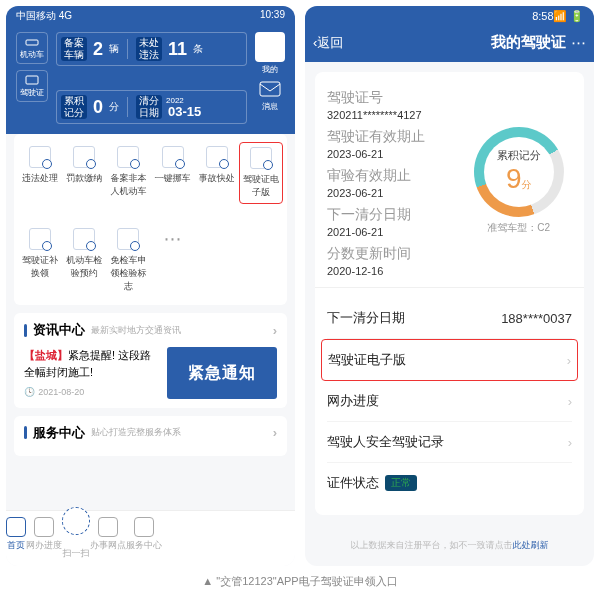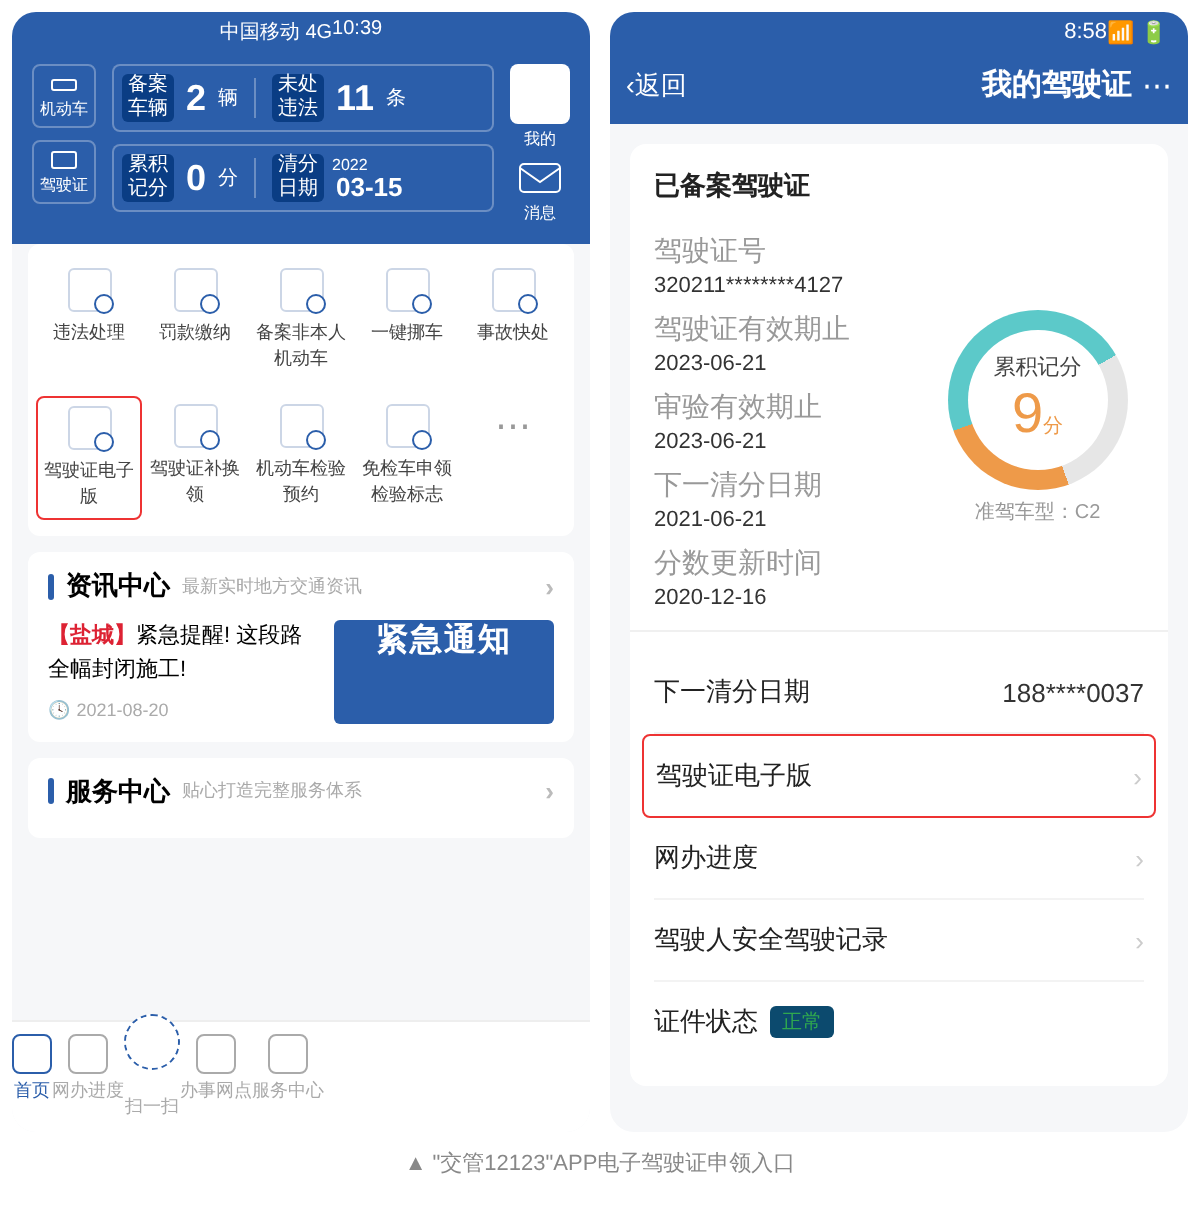--- a/index.html
+++ b/index.html
@@ -1,44 +1,44 @@
 <!DOCTYPE html>
 <html><head>
 <meta charset="utf-8">
 <style>
   * { box-sizing: border-box; margin: 0; padding: 0; }
   body { background: #fff; font-family: -apple-system, "PingFang SC", sans-serif; width: 600px; height: 608px; overflow: hidden; }
   .wrap { display: flex; gap: 10px; padding: 6px 6px 0 6px; }
   .phone { flex: 1; border-radius: 12px; overflow: hidden; background: #f6f7f9; display: flex; flex-direction: column; height: 560px; }
   
-  .l-status { background: #2b5eaa; color: #fff; font-size: 10px; padding: 3px 10px; display: flex; justify-content: center; }
+  .l-status { background: #2b5eaa; color: #fff; font-size: 10px; padding: 3px 10px; display: flex; justify-content: space-between; }
   .l-header { background: #2b5eaa; padding: 6px 10px 10px 10px; display: flex; align-items: flex-start; gap: 8px; }
   .l-left-icons { display: flex; flex-direction: column; gap: 6px; }
   .stat-card { background: #2b5eaa; border: 1px solid rgba(255,255,255,.3); border-radius: 4px; color: #fff; font-size: 10px; padding: 4px; display: flex; gap: 4px; align-items: center; }
   .stat-card .big { font-size: 18px; font-weight: 600; padding: 0 2px; }
   .stat-card .mini { background: #0a3d84; border-radius: 3px; padding: 0 3px; line-height: 1.2; }
   .l-nav-btn { width: 32px; height: 32px; border: 1px solid rgba(255,255,255,.3); border-radius: 4px; display: flex; flex-direction: column; align-items: center; justify-content: center; color: #fff; font-size: 8px; gap:2px;}
   .l-prof { width: 30px; height: 30px; background: #fff; border-radius: 4px; }
   .l-prof-wrap { display:flex; flex-direction:column; align-items:center; color:#fff; font-size:8px; gap:2px;}
   .search-row { background: #fff; margin: 8px; border-radius: 6px; padding: 8px 10px; display: flex; align-items: center; font-size: 13px; color: #999; }
   .search-row .loc { margin-left: auto; color: #999; font-size: 11px; display:flex; align-items:center; gap:2px;}
-  .grid { background: #fff; margin: 0 8px 8px 8px; border-radius: 6px; padding: 8px 4px; display: grid; grid-template-columns: repeat(5,1fr); gap: 8px 0; }
+  .grid { background: #fff; margin: 0 8px 8px 8px; border-radius: 6px; padding: 8px 4px; display: grid; grid-template-columns: repeat(6,1fr); gap: 20px 0; }
   .grid-item { display: flex; flex-direction: column; align-items: center; font-size: 9px; color: #444; gap: 4px; padding:4px 0;}
   .grid-item.hl { border: 1.5px solid #e33; border-radius: 4px; }
   .gicon { width: 22px; height: 22px; border: 1px solid #ccd6e6; border-radius: 3px; position:relative;}
   .gicon::after{content:"";position:absolute;width:8px;height:8px;border:1.5px solid #2b5eaa;border-radius:50%;right:-2px;bottom:-2px;background:#fff;}
   .section { background: #fff; margin: 0 8px 8px 8px; border-radius: 6px; padding: 8px 10px; }
   .sec-hd { display: flex; align-items: center; font-size: 13px; font-weight: 600; }
   .sec-hd .bar { width: 3px; height: 13px; background: #2b5eaa; border-radius: 2px; margin-right: 6px; }
   .sec-hd .sub { font-weight: 400; font-size: 9px; color: #aaa; margin-left: 6px; }
   .sec-hd .chev { margin-left: auto; color: #bbb; }
   .news-row { display: flex; gap: 8px; margin-top: 8px; align-items: stretch; }
   .news-txt { flex: 1; font-size: 11px; line-height: 1.5; }
   .news-txt .red { color: #d23; font-weight:600;}
-  .news-img { width: 110px; height: 52px; background: #2b5eaa; color: #fff; display: flex; align-items: flex-start; justify-content: center; font-weight: 600; font-size: 16px; border-radius: 3px; letter-spacing:1px;}
+  .news-img { width: 110px; height: 52px; background: #2b5eaa; color: #fff; display: flex; align-items: center; justify-content: center; font-weight: 600; font-size: 16px; border-radius: 3px; letter-spacing:1px;}
   .news-date { font-size: 9px; color: #aaa; margin-top: 6px; display:flex; align-items:center; gap:3px;}
   .tabbar { margin-top: auto; background: #fff; border-top: 1px solid #eee; display: flex; justify-content: flex-start; padding: 6px 0; }
   .tab { display: flex; flex-direction: column; align-items: center; font-size: 9px; color: #aaa; gap:2px;}
   .tab.active { color: #2b5eaa; }
   .tab .ticon { width: 20px; height: 20px; border: 1.5px solid currentColor; border-radius: 4px; }
   .tab.scan .ticon { border: 1.5px dashed #2b5eaa; border-radius: 50%; width:28px; height:28px; position:relative; top:-10px; background:#fff;}
   
   .r-status { background: #2b5eaa; color: #fff; font-size: 11px; padding: 4px 10px; display: flex; justify-content: flex-end; }
   .r-nav { background: #2b5eaa; color: #fff; display: flex; align-items: center; padding: 6px 8px 10px 8px; font-size: 15px; }
   .r-nav .back { font-size: 13px; display:flex; align-items:center;}
@@ -87,21 +87,21 @@
             </svg>
           <span>机动车</span>
         </div>
         <div class="l-nav-btn">
           <svg width="14" height="10">
               <rect x="1" y="1" width="12" height="8" rx="1" fill="none" stroke="#fff"></rect>
             </svg>
           <span>驾驶证</span>
         </div>
       </div>
-      <div style="flex:1; display:flex; flex-direction:column; gap:6px;">
+      <div style="flex:1; display:flex; flex-direction:column; gap:24px;">
         <div class="stat-card">
           <div class="mini">
               <div>备案</div>
               <div>车辆</div>
             </div>
           <span class="big">2</span>
           <span>辆</span>
           <div style="width:1px;height:20px;background:rgba(255,255,255,.3);margin:0 4px"></div>
           <div class="mini">
               <div>未处</div>
@@ -242,21 +242,20 @@
       <span>8:58</span>
       <span>📶 🔋</span>
     </div>
     <div class="r-nav">
       <span class="back">‹ <span>返回</span></span>
       <span class="title">我的驾驶证</span>
       <span class="menu">⋯</span>
     </div>
 
     <div class="card">
-      <h3>已备案驾驶证</h3>
       <div class="row">
         <div class="info-col">
           <span class="lbl">驾驶证号</span>
           <span class="val">320211********4127</span>
           <span class="lbl">驾驶证有效期止</span>
           <span class="val">2023-06-21</span>
           <span class="lbl">审验有效期止</span>
           <span class="val">2023-06-21</span>
           <span class="lbl">下一清分日期</span>
           <span class="val">2021-06-21</span>
@@ -291,16 +290,19 @@
       <div class="menu-row">
         <span>驾驶人安全驾驶记录</span>
           <span class="chev">›</span>
       </div>
       <div class="menu-row">
         <span>证件状态</span>
         <span class="badge-ok">正常</span>
       </div>
     </div>
 
+    <div class="footnote">
+      <span>以上数据来自注册平台，如不一致请点击</span><span class="link">此处刷新</span>
+    </div>
   </div>
 </div>
 
 <div class="caption">▲ "交管12123"APP电子驾驶证申领入口</div>
 
 </body></html>

